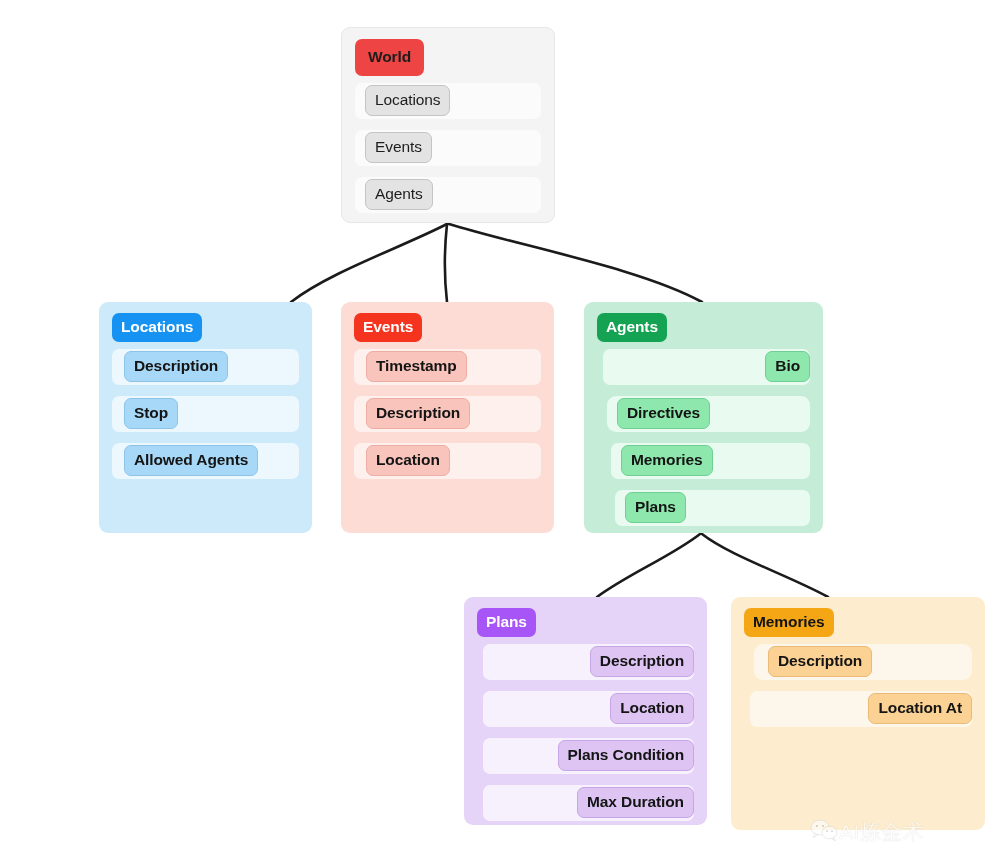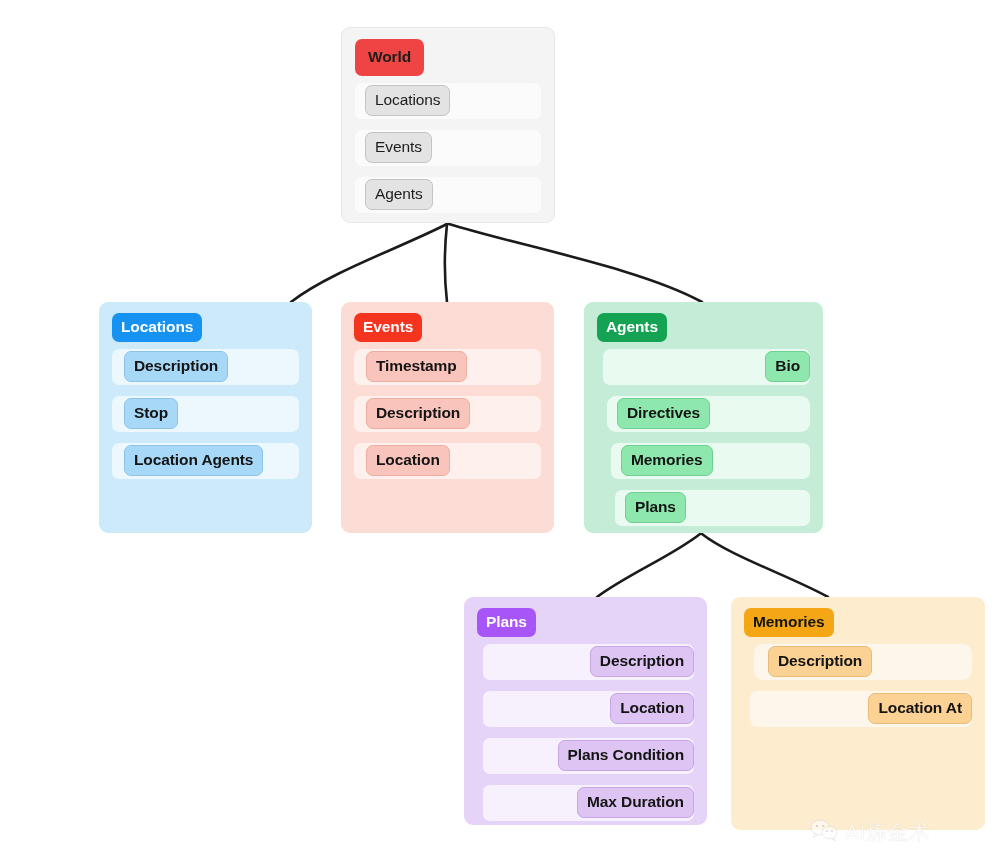--- a/index.html
+++ b/index.html
@@ -143,21 +143,21 @@
   .pad0 { padding-left: 10px; }
   .pad1 { padding-left: 12px; }
   .pad2 { padding-left: 14px; }
 
   
   #watermark {
     position: absolute;
     left: 809px; top: 818px;
     display: flex;
     align-items: center;
-    gap: 6px;
+    gap: 0;
     opacity: 0.62;
     pointer-events: none;
   }
   #watermark .wm-text {
     font-size: 21px;
     color: #ffffff;
     font-family: "Liberation Sans", sans-serif;
     letter-spacing: 0.5px;
     text-shadow: 0 0 1px rgba(120,120,120,0.55);
     white-space: nowrap;
@@ -193,21 +193,21 @@
 
   <div class="node" id="node-locations">
     <div class="node-badge">Locations</div>
     <div class="row pad1">
       <span class="pill">Description</span>
     </div>
     <div class="row pad1">
       <span class="pill">Stop</span>
     </div>
     <div class="row pad1">
-      <span class="pill">Location Agents</span>
+      <span class="pill">Allowed Agents</span>
     </div>
   </div>
 
   <div class="node" id="node-events">
     <div class="node-badge">Events</div>
     <div class="row pad1">
       <span class="pill">Timestamp</span>
     </div>
     <div class="row pad1">
       <span class="pill">Description</span>

